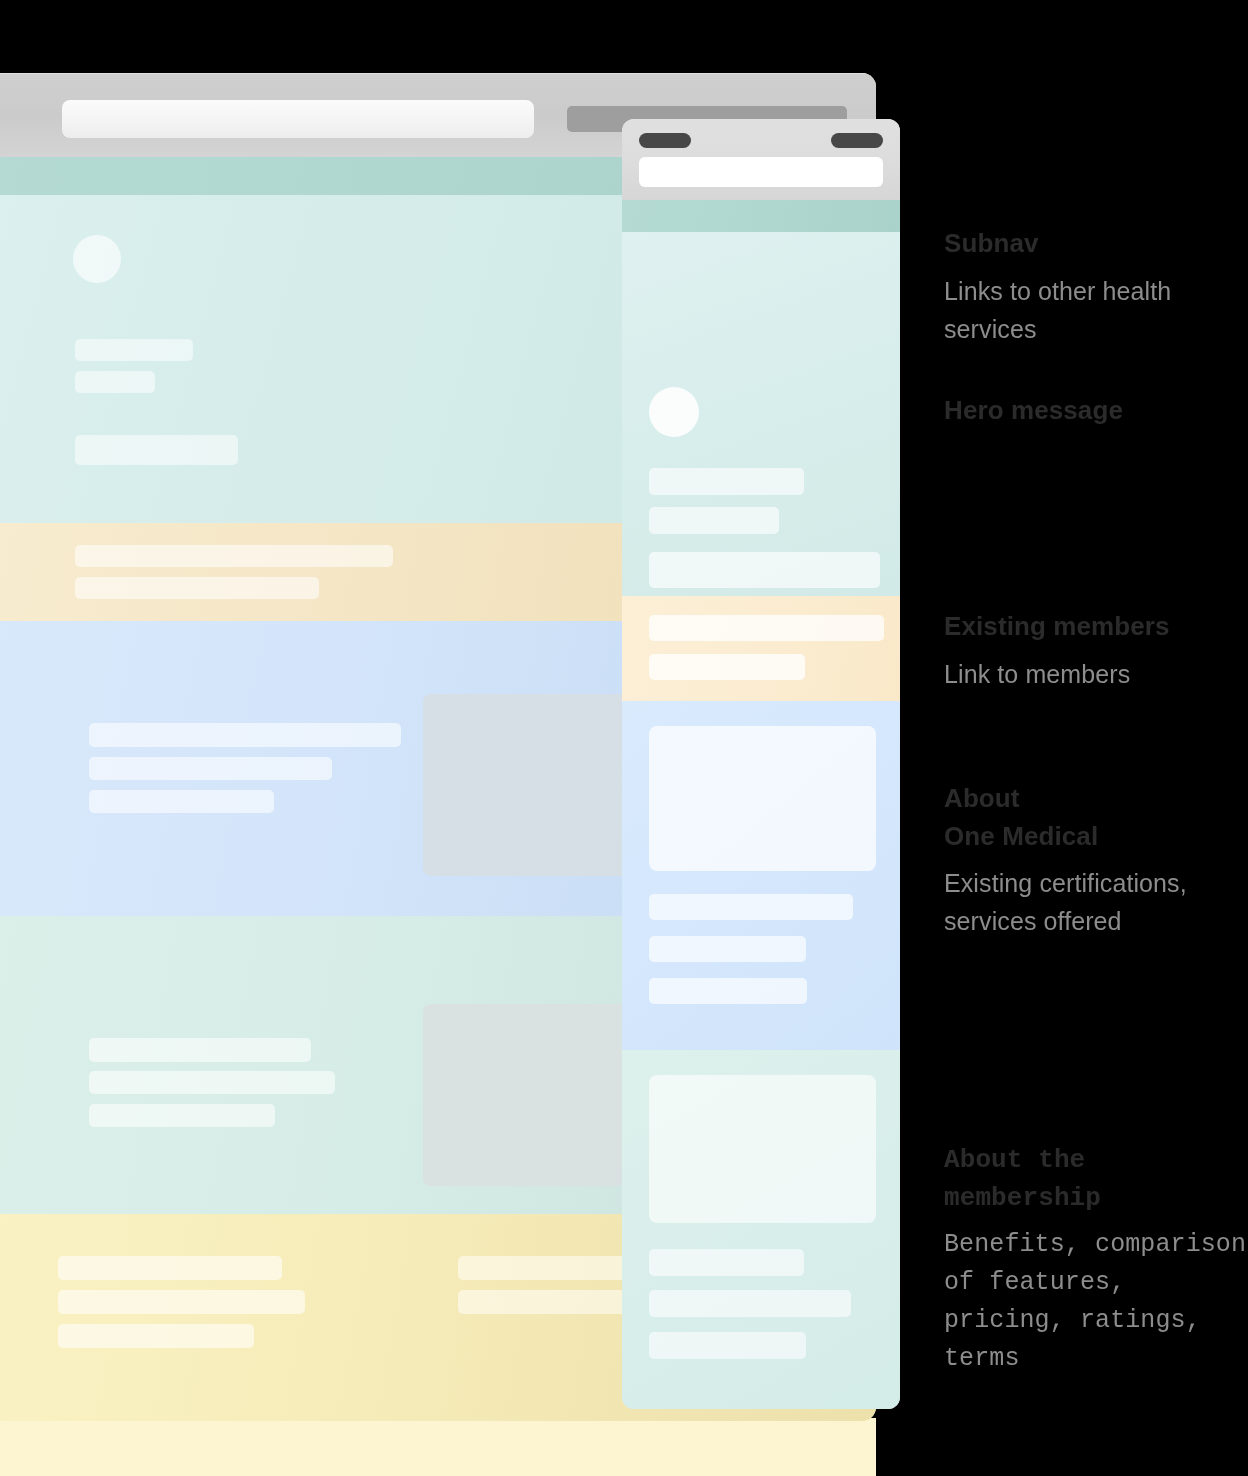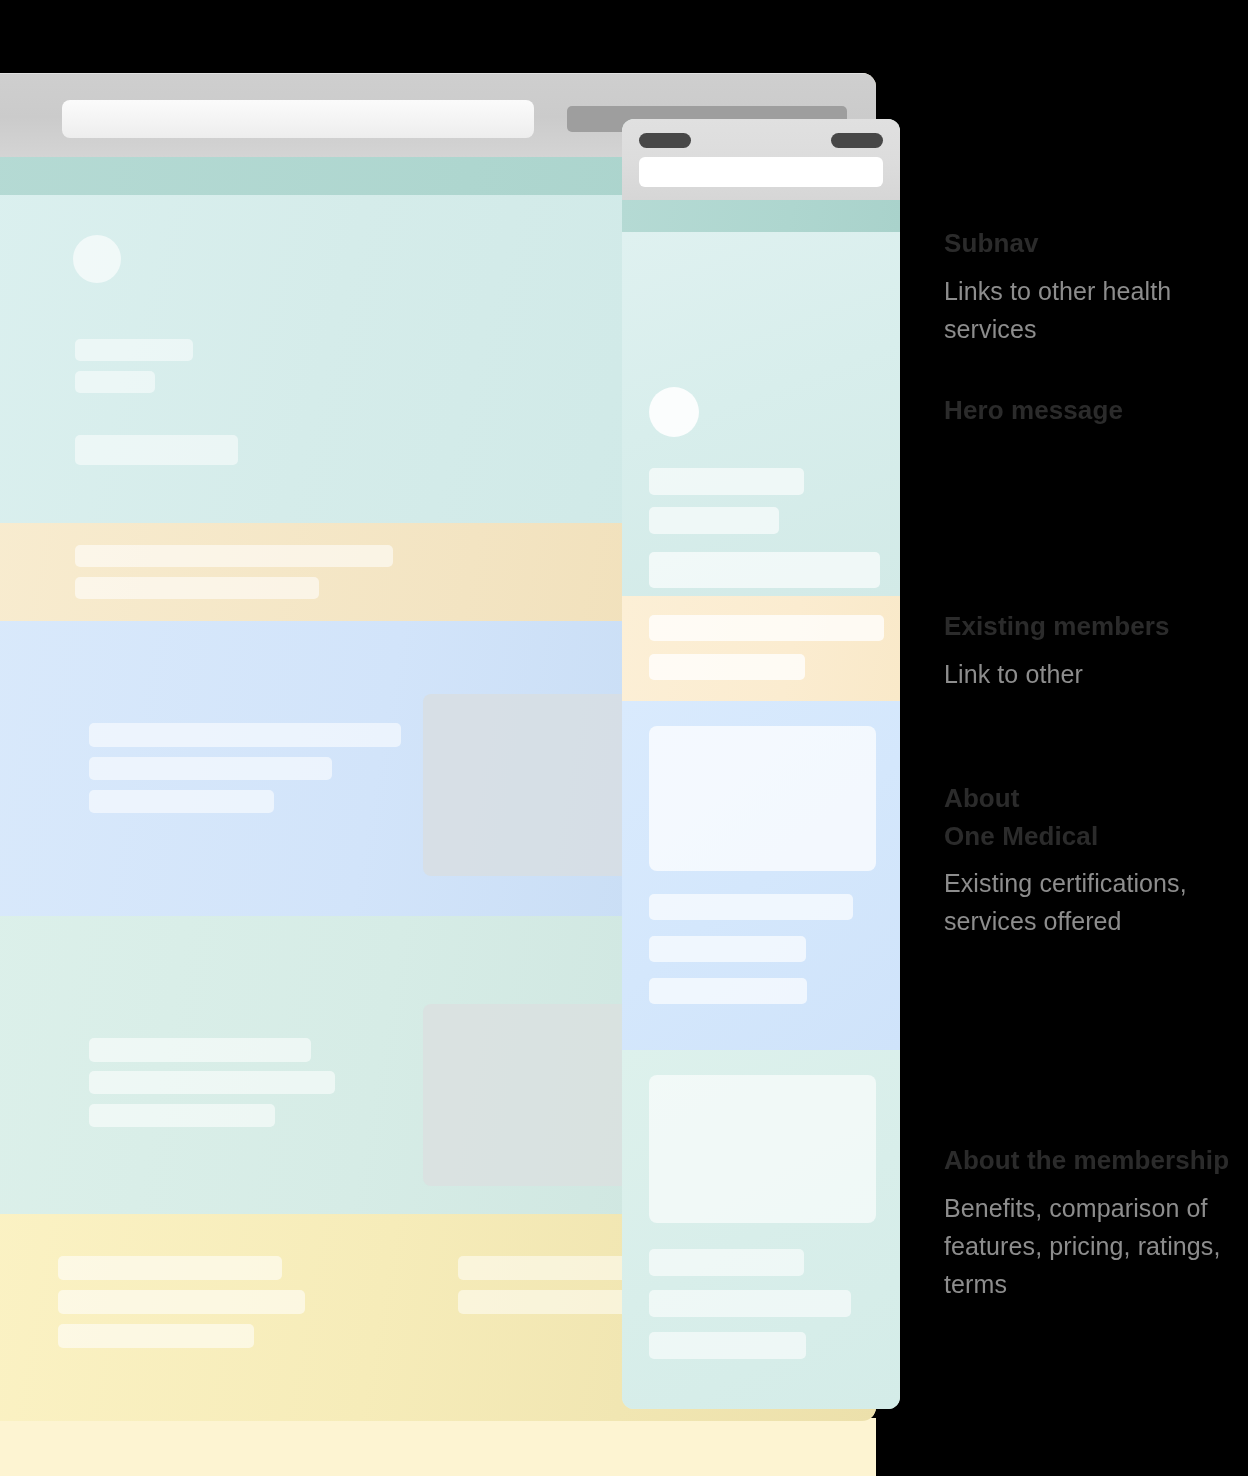--- a/index.html
+++ b/index.html
@@ -284,21 +284,21 @@
     font-size: 25px;
     font-weight: normal;
     line-height: 1.52;
     margin-top: 9px;
     letter-spacing: .1px;
   }
   .anno.a0 { top: 185px; margin-top: 40px; }
   .anno.a1 { top: 366px; margin-top: 26px; }
   .anno.a2 { top: 608px; }
   .anno.a3 { top: 780px; text-decoration: underline; }
-  .anno.a4 { top: 1142px; }
+  .anno.a4 { top: 1142px; font-family: Liberation Mono, monospace; }
 </style>
 </head>
 <body>
 
 <div id="stage">
 
   <div class="bottom-strip"></div>
 
   <div class="desktop-window">
 
@@ -395,21 +395,21 @@
       <div class="anno-title">Subnav</div>
       <div class="anno-desc">Links to other health services</div>
     </div>
 
     <div class="anno a1">
       <div class="anno-title">Hero message</div>
     </div>
 
     <div class="anno a2">
       <div class="anno-title">Existing members</div>
-      <div class="anno-desc">Link to other</div>
+      <div class="anno-desc">Link to members</div>
     </div>
 
     <div class="anno a3">
       <div class="anno-title" style="white-space: pre-line;">About
 One Medical</div>
       <div class="anno-desc">Existing certifications, services offered</div>
     </div>
 
     <div class="anno a4">
       <div class="anno-title">About the membership</div>

